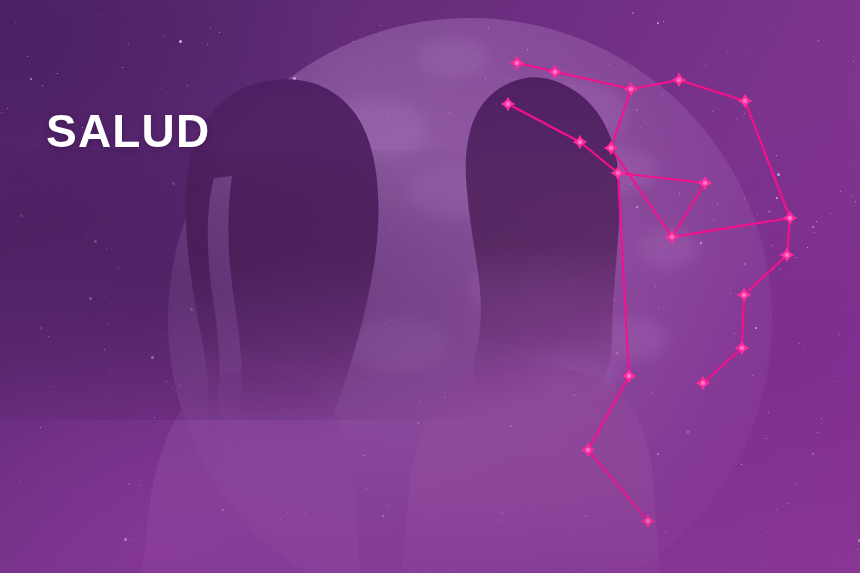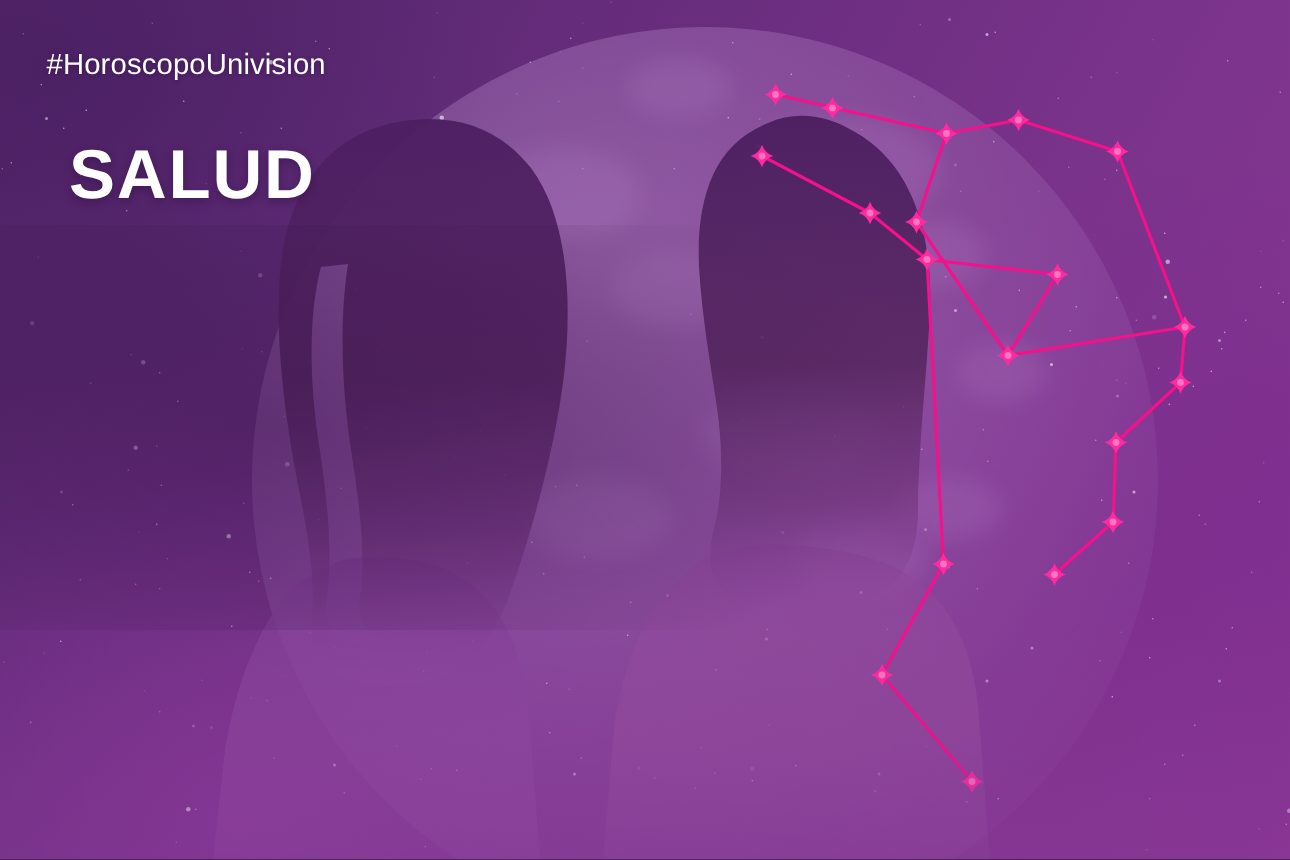--- a/index.html
+++ b/index.html
@@ -105,21 +105,21 @@
     top: 32px;
     font-size: 19.5px;
     font-weight: 400;
     letter-spacing: 0.1px;
     color: #ffffff;
     text-shadow: 0 1px 3px rgba(40,10,55,0.45);
   }
   #sign-title {
     position: absolute;
     left: 46px;
-    top: 93px;
+    top: 108px;
     font-size: 46px;
     font-weight: 700;
     letter-spacing: 1.2px;
     line-height: 1;
     color: #ffffff;
     text-shadow: 0 2px 6px rgba(40,10,55,0.40);
   }
   #body-text {
     position: absolute;
     left: 45px;
@@ -536,19 +536,18 @@
                Q627.1 377.9 621.5 376 Q627.1 374.1 629 368.5 Z" fill="#ff2a9d"></path>
           <circle cx="629" cy="376" r="2.3" fill="#ff74c2"></circle>
         </g>
     </g>
   </svg>
 
   <div id="copy-scrim"></div>
   <div id="bottom-scrim"></div>
 
   <div id="content">
-    <div id="hashtag">#HoroscopoUnivision</div>
 
     <div id="sign-title">SALUD</div>
 
   </div>
 
 </div>
 
 </body></html>

